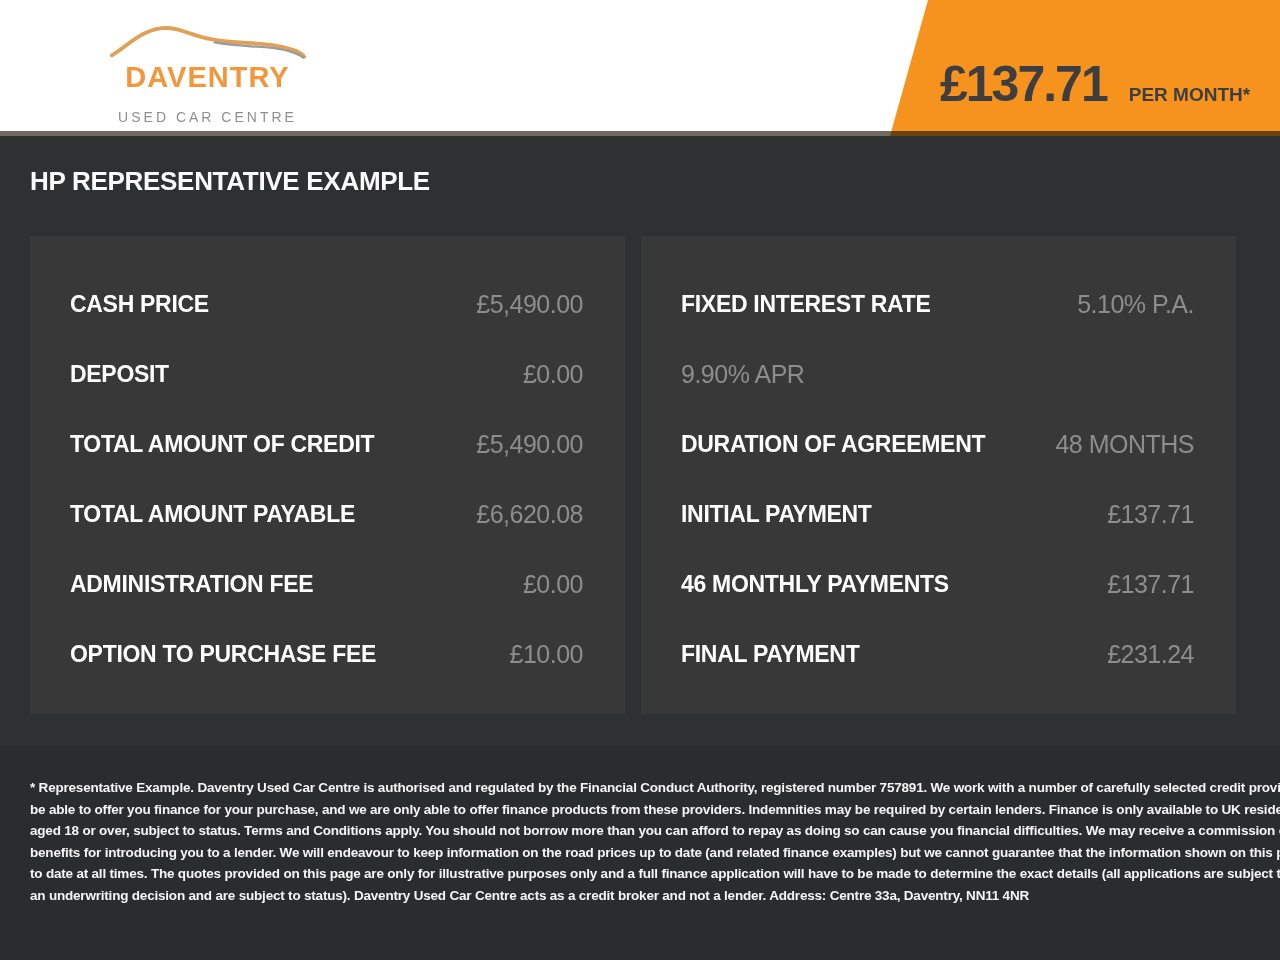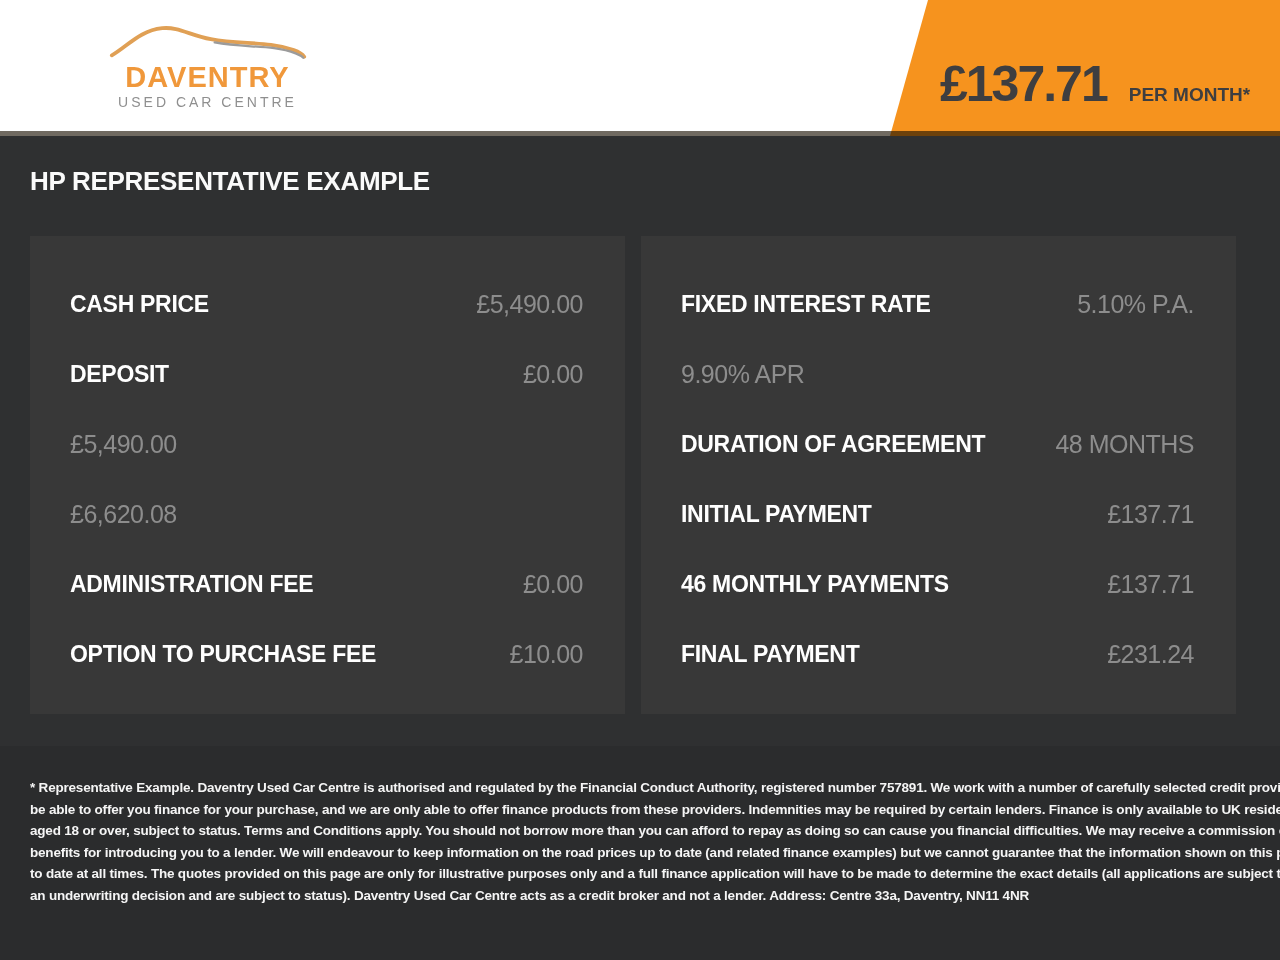--- a/index.html
+++ b/index.html
@@ -40,21 +40,21 @@
     font-size: 29px;
     font-weight: bold;
     color: #F0983B;
     letter-spacing: 1px;
     line-height: 1.05;
   }
   .logo-tagline {
     font-size: 14px;
     color: #8F8F8F;
     letter-spacing: 3px;
-    margin-top: 2px;
+    margin-top: 17px;
   }
 
   .price-banner {
     position: absolute;
     top: 0;
     left: 890px;
     width: 390px;
     height: 136px;
     background: #F6931E;
     -webkit-clip-path: polygon(38px 0, 100% 0, 100% 100%, 0 100%);
@@ -168,23 +168,25 @@
     <section class="panel">
       <div class="row">
         <span class="row-label">CASH PRICE</span>
         <span class="row-value">£5,490.00</span>
       </div>
       <div class="row">
         <span class="row-label">DEPOSIT</span>
         <span class="row-value">£0.00</span>
       </div>
       <div class="row">
+        <span class="row-label">TOTAL AMOUNT OF CREDIT</span>
         <span class="row-value">£5,490.00</span>
       </div>
       <div class="row">
+        <span class="row-label">TOTAL AMOUNT PAYABLE</span>
         <span class="row-value">£6,620.08</span>
       </div>
       <div class="row">
         <span class="row-label">ADMINISTRATION FEE</span>
         <span class="row-value">£0.00</span>
       </div>
       <div class="row">
         <span class="row-label">OPTION TO PURCHASE FEE</span>
         <span class="row-value">£10.00</span>
       </div>

